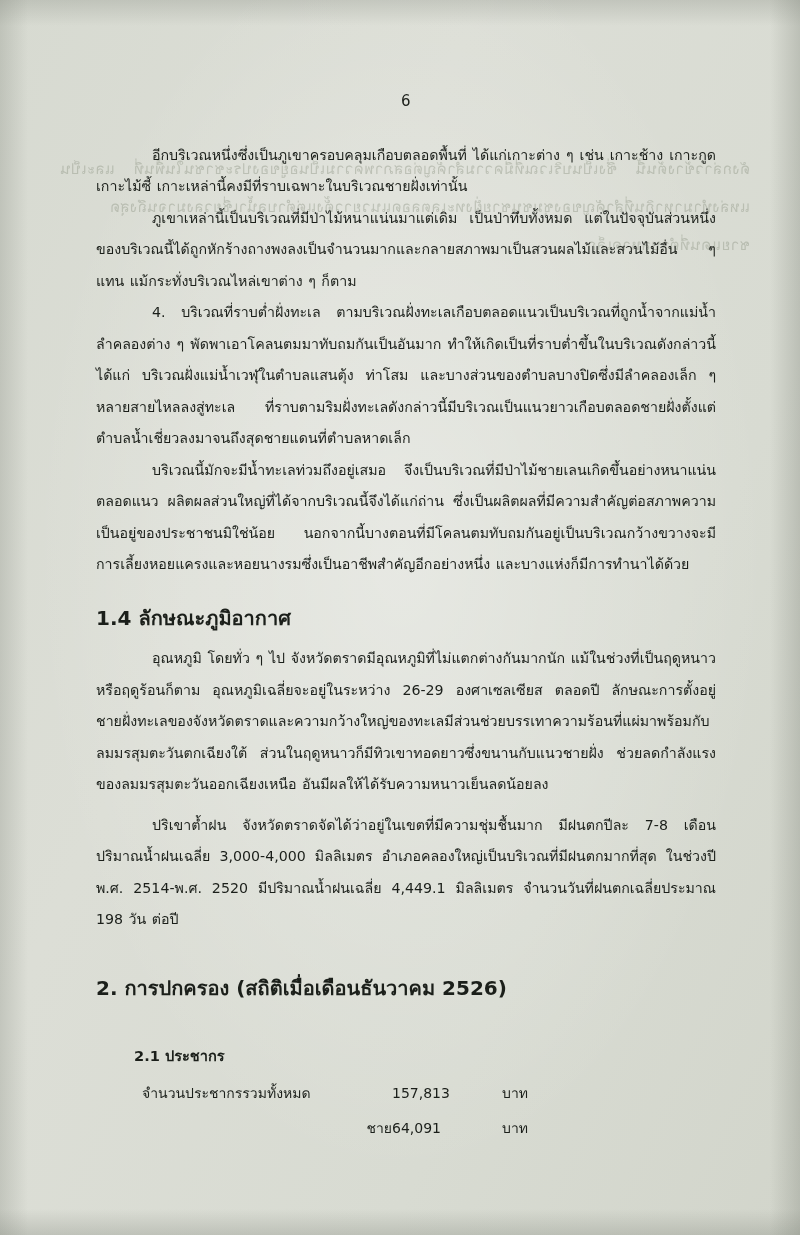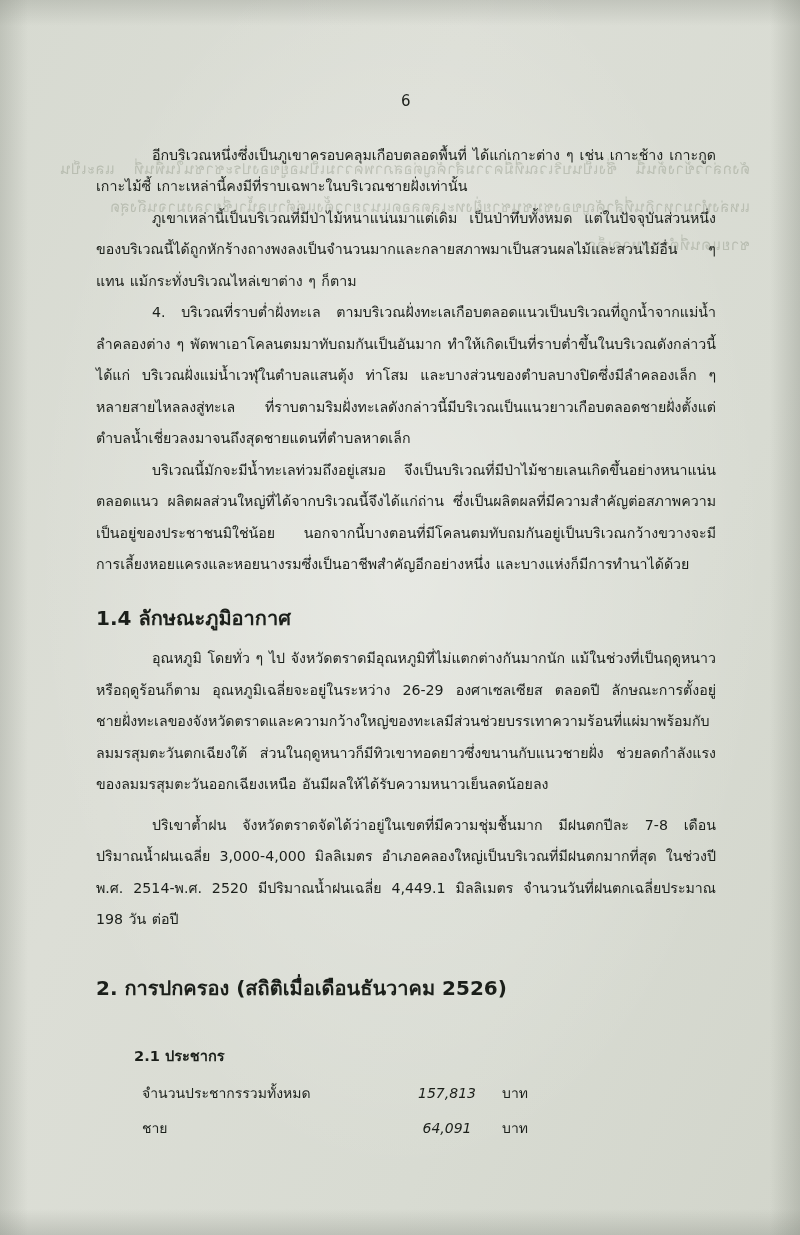--- a/index.html
+++ b/index.html
@@ -96,22 +96,22 @@
     margin-left: 46px;
     border-collapse: collapse;
     font-size: 14px;
   }
   table.pop td {
     padding: 3px 0 3px 0;
     line-height: 29px;
     color: #1b1f1a;
   }
   td.label-main { width: 250px; }
-  td.label-sub { width: 250px; padding-left: 48px; }
-  td.value { width: 110px; text-align: center; padding-right: 26px; font-style: italic; }
+  td.label-sub { width: 250px; padding-left: 48px; text-align: right; }
+  td.value { width: 110px; text-align: left; padding-right: 26px; }
   td.unit { width: 60px; }
 </style>
 </head>
 <body>
 
 <div class="page">
 
   <div class="bleed">ดังกล่าวข้างต้นนี้ ซึ่งเป็นบริเวณที่มีความสำคัญต่อสภาพความเป็นอยู่ของประชาชนในพื้นที่ และเป็นแหล่งทำมาหากินที่สำคัญของชุมชนชายฝั่งทะเลตลอดแนวยาวตั้งแต่ตำบลน้ำเชี่ยวลงมาจนถึงสุดชายแดนที่ตำบลหาดเล็ก</div>
 
   <div class="content">

